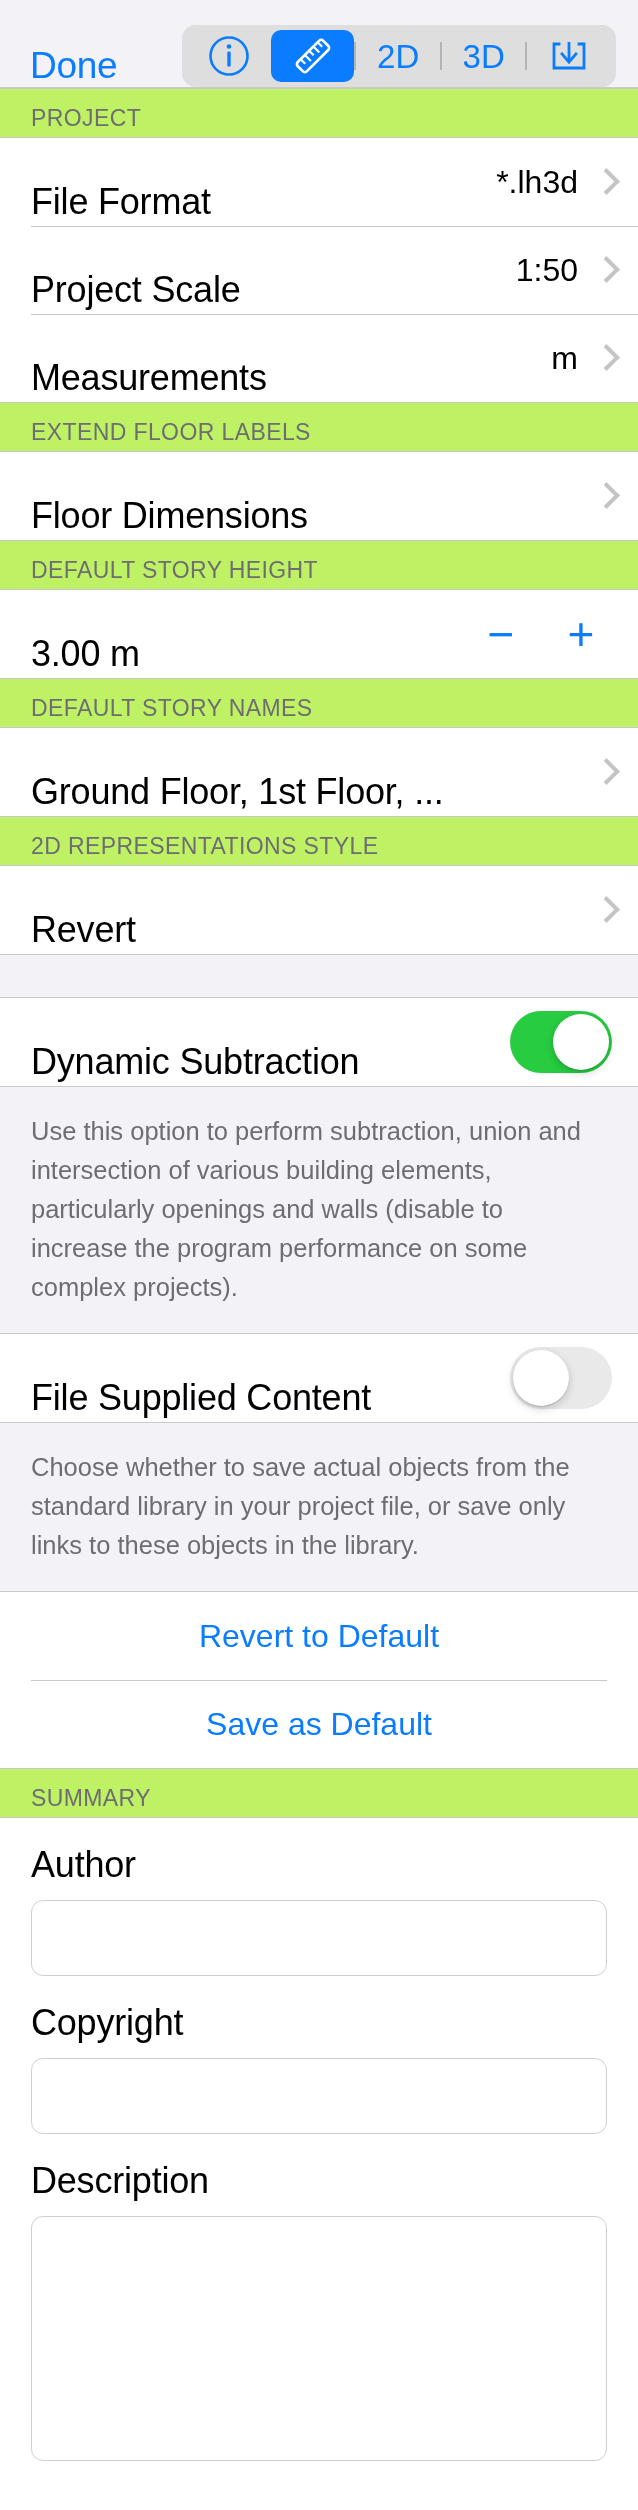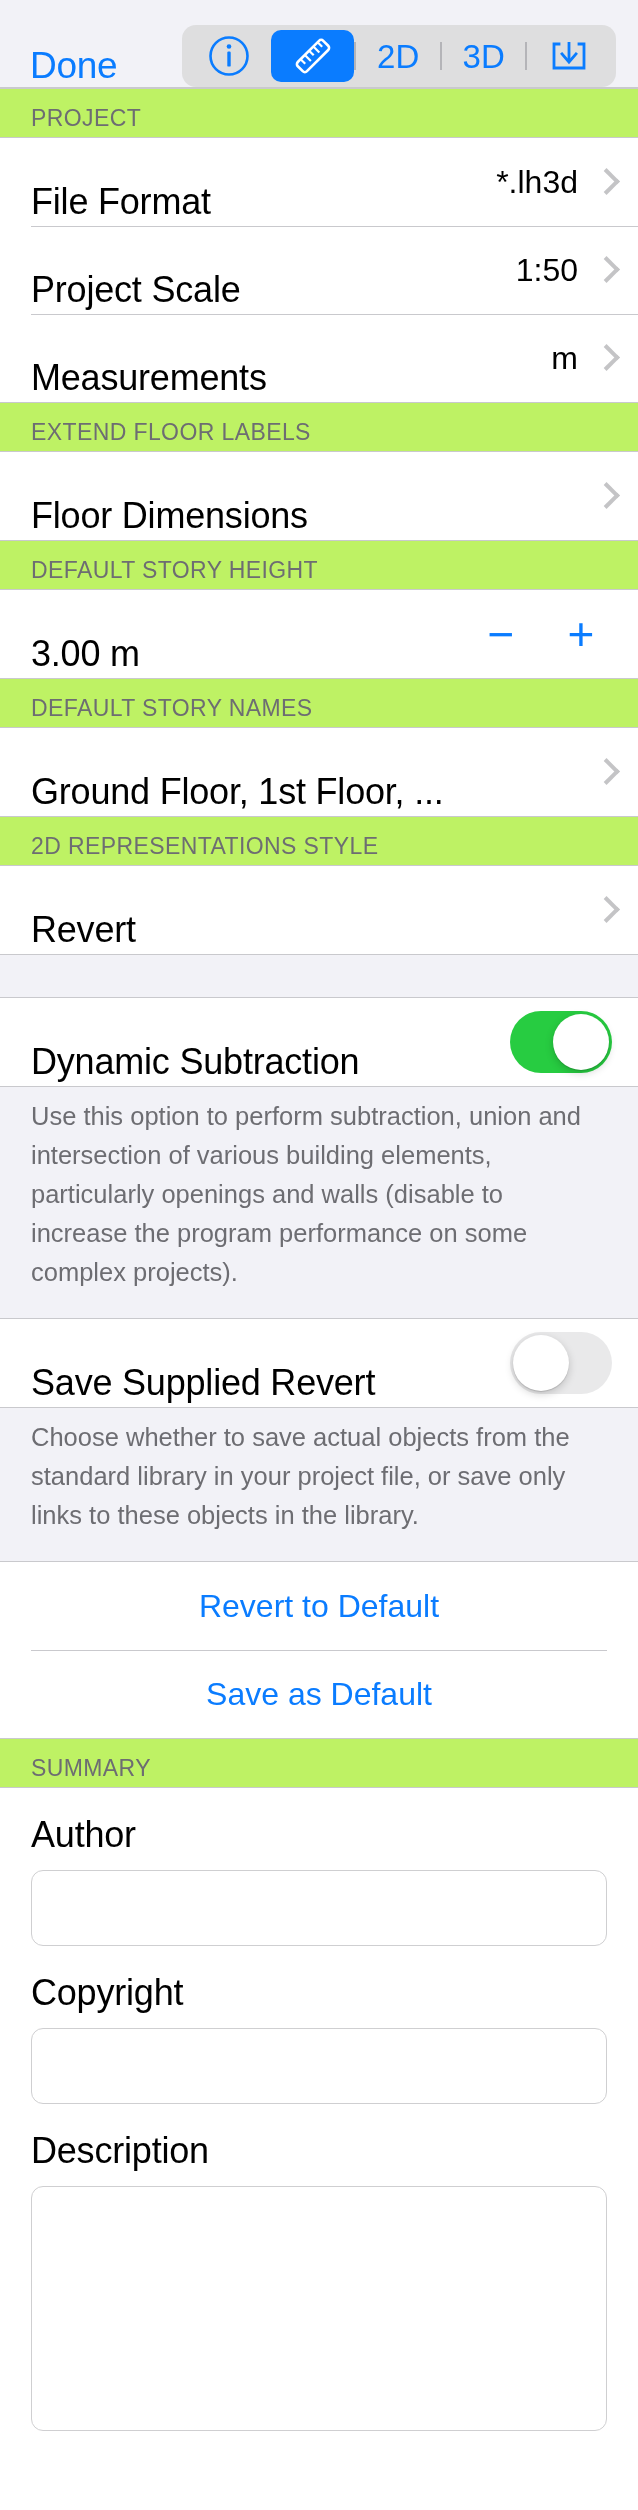--- a/index.html
+++ b/index.html
@@ -165,21 +165,21 @@
   .switch.off .knob { left: 3px; }
 
   
   .footnote {
     background: #f2f2f7;
     border-top: 1px solid #c9c9cd;
     border-bottom: 1px solid #c9c9cd;
     color: #6d6d72;
     font-size: 25.5px;
     line-height: 39px;
-    padding: 10px 44px 26px 31px;
+    padding: 25px 44px 26px 31px;
   }
 
   
   .action-row {
     background: #ffffff;
     height: 88px;
     display: flex;
     align-items: center;
     justify-content: center;
     color: #0a7cff;
@@ -343,21 +343,21 @@
 <div class="row">
   <span class="row-label">Dynamic Subtraction</span>
   <span class="switch on">
     <span class="knob"></span>
   </span>
 </div>
 
 <div class="footnote">Use this option to perform subtraction, union and intersection of various building elements, particularly openings and walls (disable to increase the program performance on some complex projects).</div>
 
 <div class="row">
-  <span class="row-label">Save Supplied Revert</span>
+  <span class="row-label">File Supplied Content</span>
   <span class="switch off">
     <span class="knob"></span>
   </span>
 </div>
 
 <div class="footnote">Choose whether to save actual objects from the standard library in your project file, or save only links to these objects in the library.</div>
 
 <div class="action-row">Revert to Default</div>
 <div class="action-row">Save as Default</div>
 

